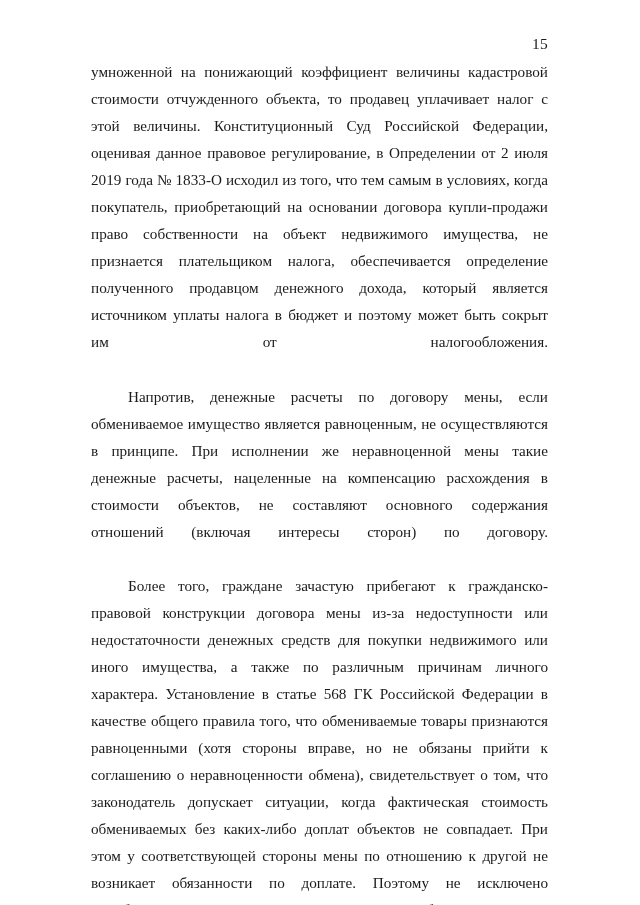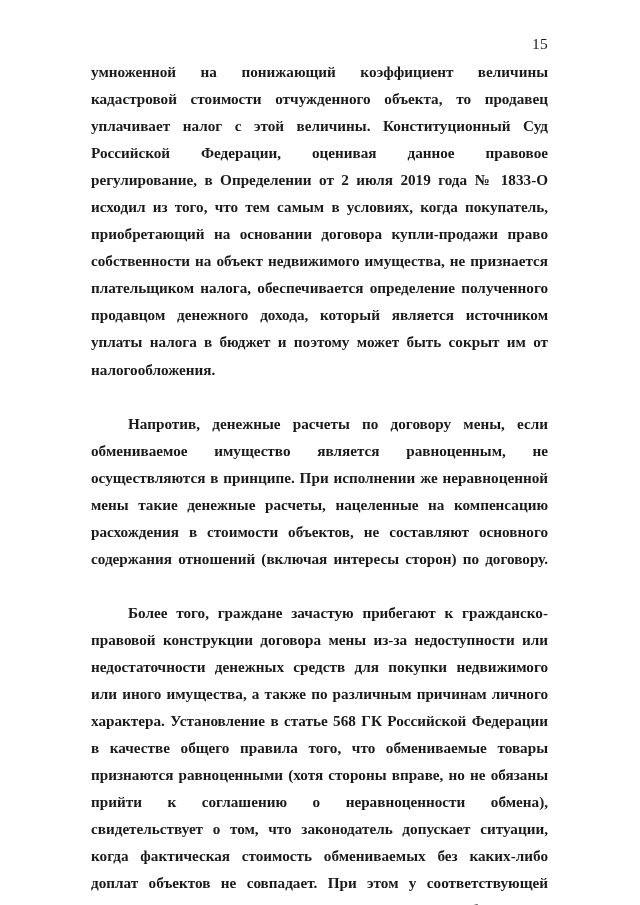--- a/index.html
+++ b/index.html
@@ -43,21 +43,20 @@
     margin: 0;
     padding: 0;
     font-size: 15.2px;
     line-height: 27.05px;
     text-align: justify;
     text-justify: inter-word;
     text-indent: 0;
     color: #1a1a1a;
     -webkit-font-smoothing: antialiased;
     word-spacing: 0.1px;
-    font-weight: bold;
   }
   p.para.indent {
     text-indent: 37px;
   }
   
   p.para::after {
     content: "";
     display: inline-block;
     width: 100%;
   }

